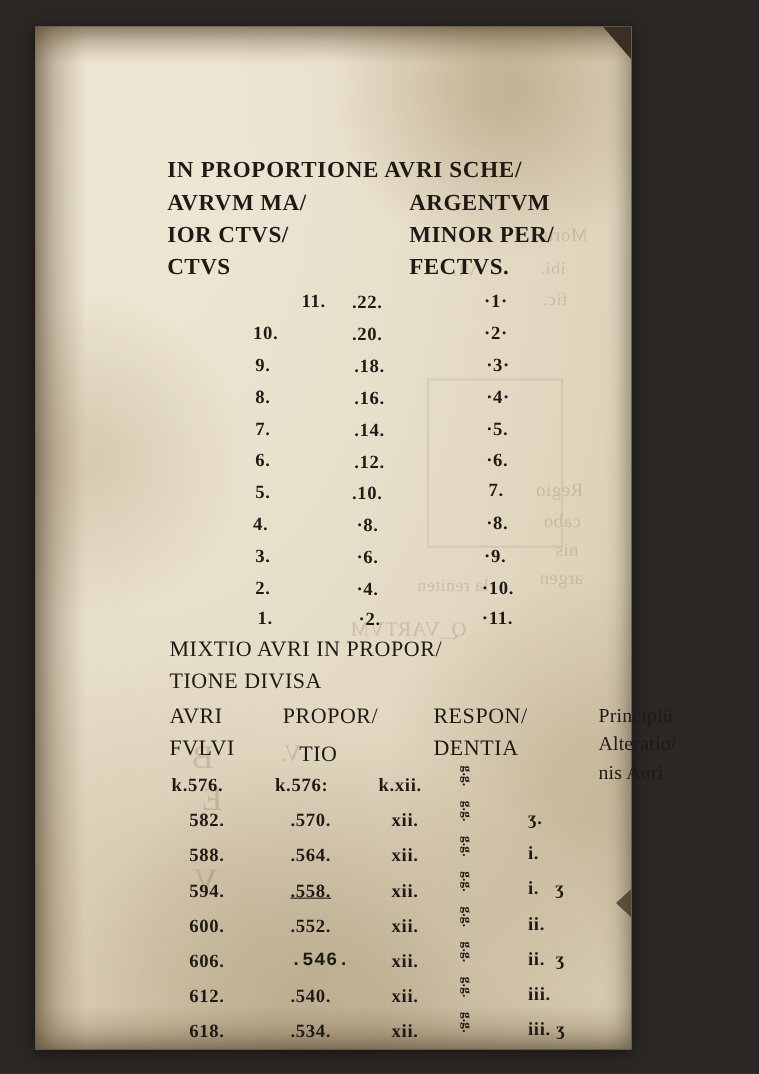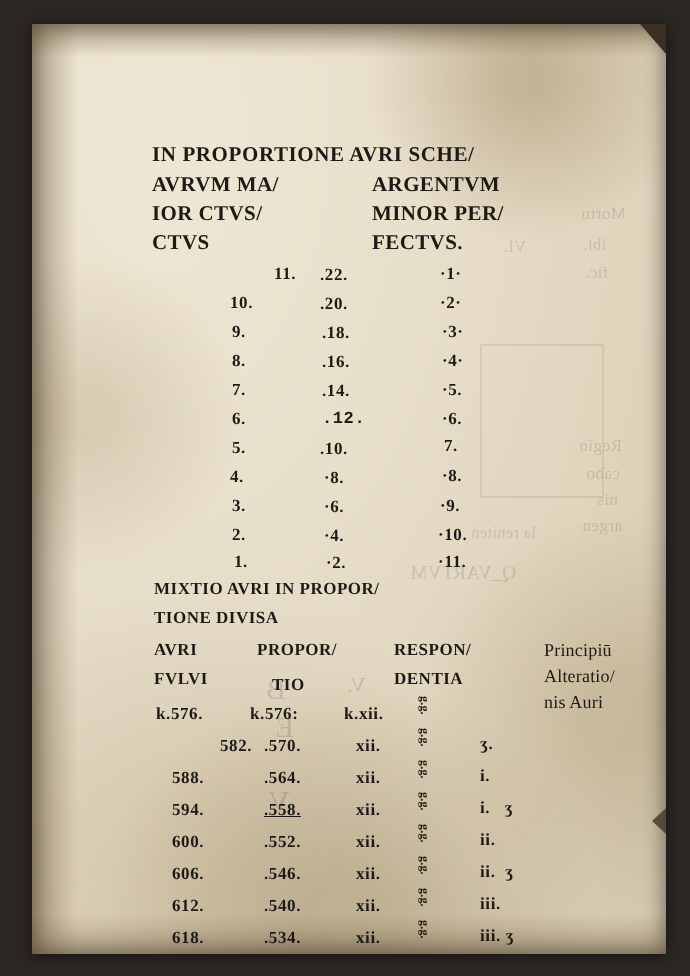--- a/index.html
+++ b/index.html
@@ -19,21 +19,21 @@
     width: 690px;
     height: 976px;
     background: #2a2724;
   }
 
   
   .leaf {
     position: absolute;
     left: 32px;
     top: 24px;
-    width: 634px;
+    width: 542px;
     height: 930px;
     background:
       radial-gradient(ellipse at 20% 12%, #efe7d4 0%, #e8dfcb 38%, #ded3ba 72%, #d2c6ac 100%);
     box-shadow: 0 0 22px rgba(0,0,0,0.55) inset, 0 2px 12px rgba(0,0,0,0.5);
   }
   
   .mottle {
     position: absolute;
     inset: 0;
     pointer-events: none;
@@ -121,23 +121,23 @@
     font-size: 21px;
     letter-spacing: 0.4px;
     font-weight: 600;
   }
   .num {
     font-size: 17px;
     letter-spacing: 0.6px;
     font-weight: 600;
   }
   .sect {
-    font-size: 17px;
+    font-size: 20px;
     letter-spacing: 0.5px;
-    font-weight: 700;
+    font-weight: 400;
   }
   .side {
     font-size: 18px;
     letter-spacing: 0.2px;
   }
   .tiny {
     font-size: 12px;
     letter-spacing: 0.2px;
     font-weight: 600;
   }
@@ -205,21 +205,21 @@
         <div class="ink num" style="left:290px; top:328px;">.16.</div>
         <div class="ink num" style="left:410px; top:327px;">·4·</div>
       </div>
       <div>
         <div class="ink num" style="left:200px; top:356px;">7.</div>
         <div class="ink num" style="left:290px; top:357px;">.14.</div>
         <div class="ink num" style="left:410px; top:356px;">·5.</div>
       </div>
       <div>
         <div class="ink num" style="left:200px; top:385px;">6.</div>
-        <div class="ink num" style="left:290px; top:386px;font-family:Liberation Mono, monospace;">.12.</div>
+        <div class="ink num" style="left:290px; top:386px;">.12.</div>
         <div class="ink num" style="left:410px; top:385px;">·6.</div>
       </div>
       <div>
         <div class="ink num" style="left:200px; top:414px;">5.</div>
         <div class="ink num" style="left:288px; top:415px;">.10.</div>
         <div class="ink num" style="left:412px; top:412px;">7.</div>
       </div>
       <div>
         <div class="ink num" style="left:198px; top:443px;">4.</div>
         <div class="ink num" style="left:292px; top:444px;">·8.</div>
@@ -260,21 +260,21 @@
 
     <div>
       <div>
         <div class="ink num" style="left:124px; top:680px;">k.576.</div>
         <div class="ink num" style="left:218px; top:680px;">k.576:</div>
         <div class="ink num" style="left:312px; top:680px;">k.xii.</div>
         <div class="ink tiny" style="left:400px; top:672px; transform:rotate(90deg); transform-origin:left top;">g.g.</div>
         <div class="ink num" style="left:448px; top:680px;"></div>
       </div>
       <div>
-        <div class="ink num" style="left:140px; top:712px;margin-left:48px;">582.</div>
+        <div class="ink num" style="left:140px; top:712px;">582.</div>
         <div class="ink num" style="left:232px; top:712px;">.570.</div>
         <div class="ink num" style="left:324px; top:712px;">xii.</div>
         <div class="ink tiny" style="left:400px; top:704px; transform:rotate(90deg); transform-origin:left top;">g.g.</div>
         <div class="ink num" style="left:448px; top:710px;">ʒ.</div>
       </div>
       <div>
         <div class="ink num" style="left:140px; top:744px;">588.</div>
         <div class="ink num" style="left:232px; top:744px;">.564.</div>
         <div class="ink num" style="left:324px; top:744px;">xii.</div>
         <div class="ink tiny" style="left:400px; top:736px; transform:rotate(90deg); transform-origin:left top;">g.g.</div>
@@ -289,21 +289,21 @@
       </div>
       <div>
         <div class="ink num" style="left:140px; top:808px;">600.</div>
         <div class="ink num" style="left:232px; top:808px;">.552.</div>
         <div class="ink num" style="left:324px; top:808px;">xii.</div>
         <div class="ink tiny" style="left:400px; top:800px; transform:rotate(90deg); transform-origin:left top;">g.g.</div>
         <div class="ink num" style="left:448px; top:806px;">ii.</div>
       </div>
       <div>
         <div class="ink num" style="left:140px; top:840px;">606.</div>
-        <div class="ink num" style="left:232px; top:840px;">.546.</div>
+        <div class="ink num" style="left:232px; top:840px;font-family:Liberation Mono, monospace;">.546.</div>
         <div class="ink num" style="left:324px; top:840px;">xii.</div>
         <div class="ink tiny" style="left:400px; top:832px; transform:rotate(90deg); transform-origin:left top;">g.g.</div>
         <div class="ink num" style="left:448px; top:838px;">ii.  ʒ</div>
       </div>
       <div>
         <div class="ink num" style="left:140px; top:872px;">612.</div>
         <div class="ink num" style="left:232px; top:872px;">.540.</div>
         <div class="ink num" style="left:324px; top:872px;">xii.</div>
         <div class="ink tiny" style="left:400px; top:864px; transform:rotate(90deg); transform-origin:left top;">g.g.</div>
         <div class="ink num" style="left:448px; top:870px;">iii.</div>

